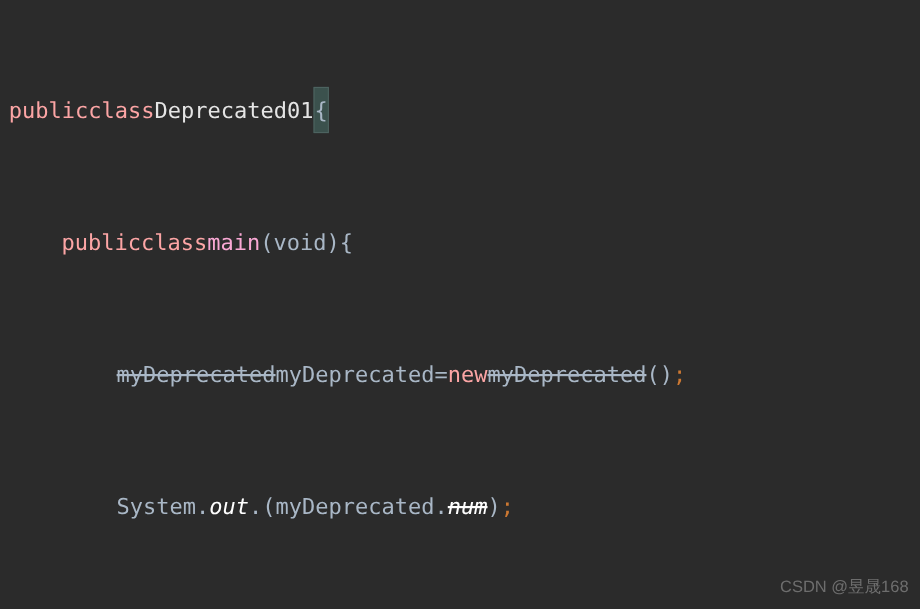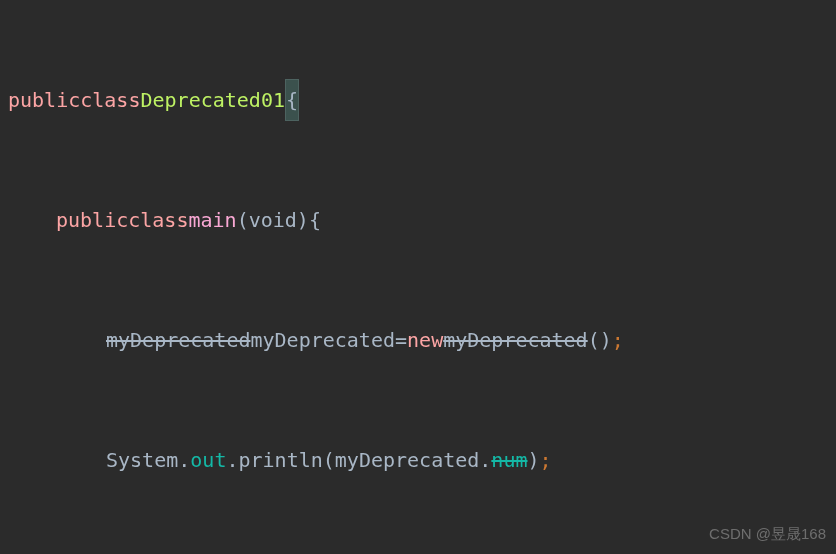--- a/index.html
+++ b/index.html
@@ -22,23 +22,23 @@
       padding: 0;
       white-space: pre;
     }
     .line {
       height: 40px;
       padding-left: 8px;
       display: flex;
       align-items: center;
     }
     .keyword { color: #fca5a5; }
-    .class-name { color: #bef264; }
+    .class-name { color: #e5e5e5; }
     .method-name { color: #f9a8d4; }
-    .static-field { color: #14b8a6; }
+    .static-field { color: #ffffff; font-style: italic; }
     .deprecated { text-decoration: line-through; }
     .brace-match { background: #3b514d; border: 1px solid #4d6360; }
     .paren { color: #a9b7c6; }
     .semi { color: #cc7832; }
     .watermark {
       position: absolute;
       bottom: 0;
       right: 10px;
       color: #8a8a8a;
       font-size: 15px;
@@ -48,21 +48,21 @@
     .indent1 { padding-left: 56px; }
     .indent2 { padding-left: 106px; }
   </style>
 </head>
 <body>
 
 <div class="editor">
   <div class="line"><span class="keyword">public</span> <span class="keyword">class</span> <span class="class-name">Deprecated01</span> <span class="brace-match">{</span></div>
   <div class="line indent1"><span class="keyword">public</span>  <span class="keyword">class</span> <span class="method-name">main</span><span class="paren">(</span> <span>void</span><span class="paren">)</span> <span>{</span></div>
   <div class="line indent2"><span class="deprecated">myDeprecated</span> <span>myDeprecated</span> <span>=</span> <span class="keyword">new</span> <span class="deprecated">myDeprecated</span><span>()</span><span class="semi">;</span></div>
-  <div class="line indent2"><span>System</span><span>.</span><span class="static-field">out</span><span>.</span><span>println</span><span>(</span><span>myDeprecated</span><span>.</span><span class="static-field deprecated">num</span><span>)</span><span class="semi">;</span></div>
+  <div class="line indent2"><span>System</span><span>.</span><span class="static-field">out</span><span>.</span><span>(</span><span>myDeprecated</span><span>.</span><span class="static-field deprecated">num</span><span>)</span><span class="semi">;</span></div>
   
   
   
   
   
   
   
   
   
 </div>

